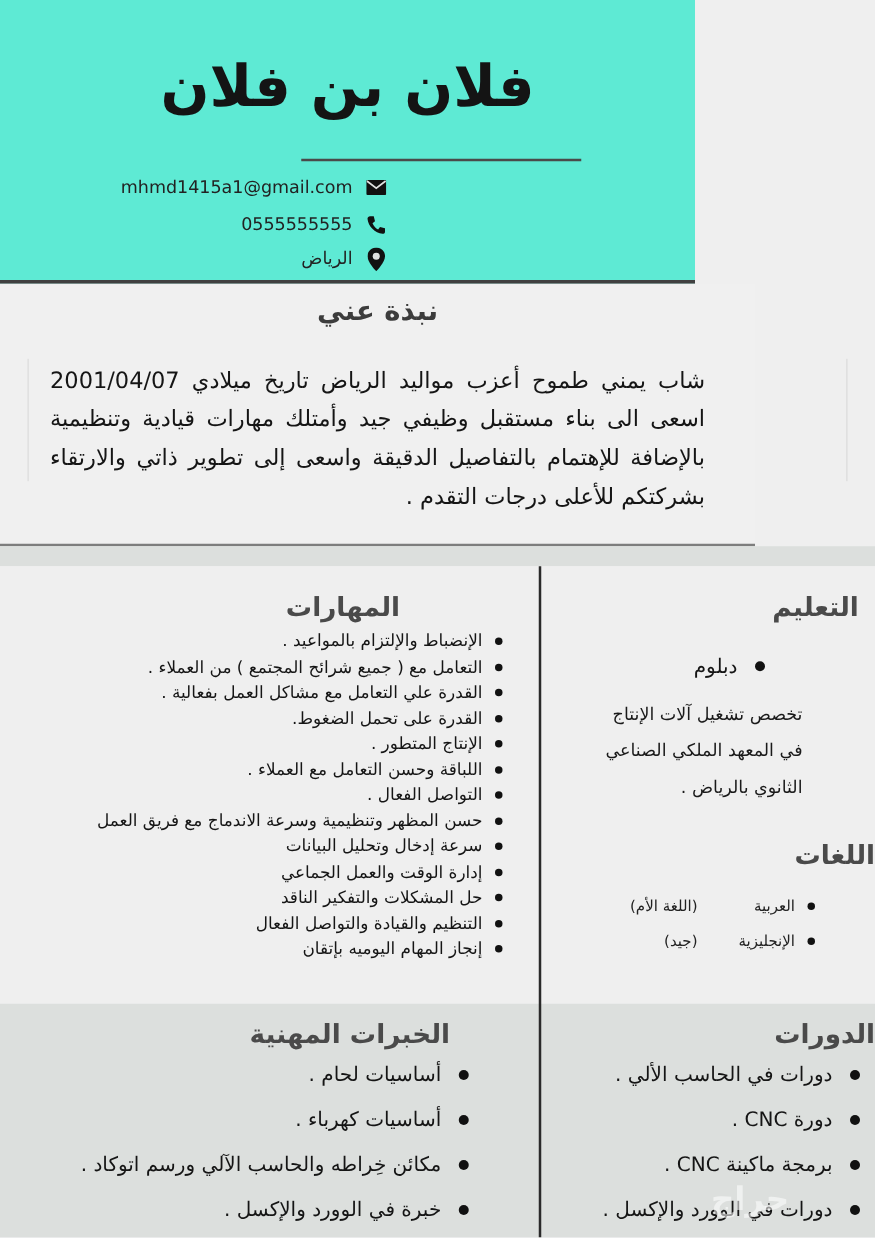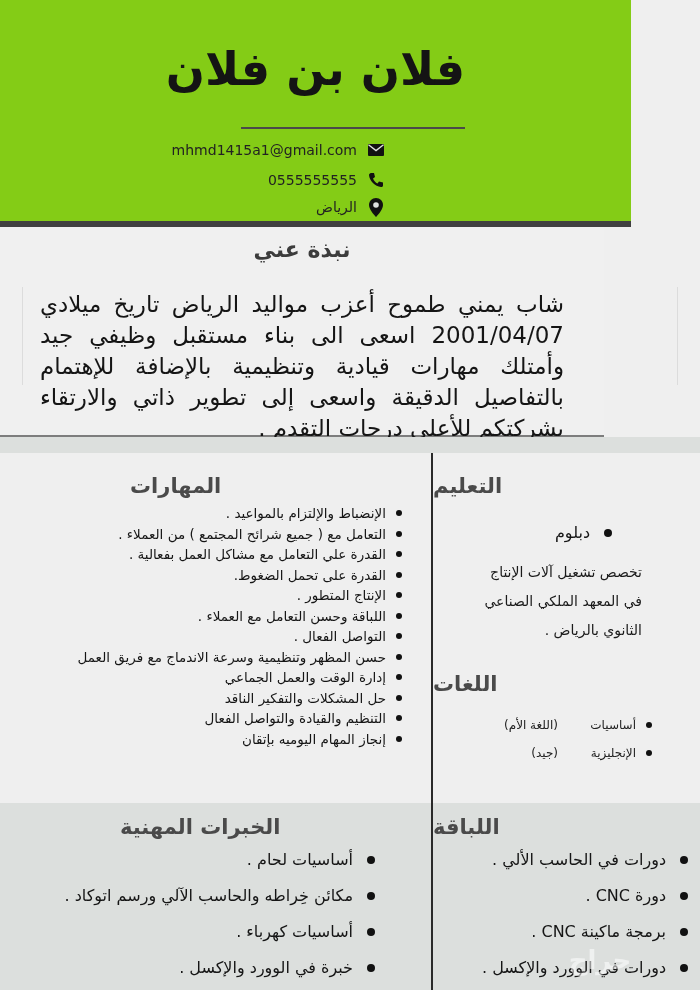--- a/index.html
+++ b/index.html
@@ -4,23 +4,23 @@
   <style>
     * { box-sizing: border-box; margin: 0; padding: 0; }
     html, body { width: 700px; height: 990px; overflow: hidden; }
     body {
       font-family: "DejaVu Sans", sans-serif;
       background: #efefef;
       color: #111;
       position: relative;
     }
     .header {
-      position: absolute; left: 0; top: 0; width: 631px; height: 227px;
-      background: #84cc16;
-      border-bottom: 6px solid #404040;
+      position: absolute; left: 0; top: 0; width: 556px; height: 227px;
+      background: #5eead4;
+      border-bottom: 3px solid #404040;
     }
     .name {
       position: absolute; left: 0; right: 0; top: 42px;
       text-align: center;
       font-size: 46px; font-weight: bold; color: #141414;
       letter-spacing: 0;
     }
     .header-rule {
       position: absolute; left: 241px; top: 127px; width: 224px; height: 2px;
       background: #4a4a4a;
@@ -42,21 +42,21 @@
     .about-title {
       position: absolute; left: 0; right: 0; top: 10px;
       text-align: center; font-size: 22px; font-weight: bold; color: #3c3c3c;
     }
     .about-box {
       position: absolute; left: 22px; top: 60px; width: 656px; height: 98px;
       border-left: 1px solid #dcdcdc; border-right: 1px solid #dcdcdc;
     }
     .about-text {
       position: absolute; left: 40px; right: 40px; top: 62px;
-      font-size: 23px; line-height: 31px; color: #151515;
+      font-size: 18px; line-height: 31px; color: #151515;
       text-align: justify; text-align-last: right;
     }
 
     .strip {
       position: absolute; left: 0; top: 437px; width: 700px; height: 16px;
       background: #dcdfdd;
     }
     .mid {
       position: absolute; left: 0; top: 453px; width: 700px; height: 350px;
       background: #efefef;
@@ -64,21 +64,21 @@
     .bottom {
       position: absolute; left: 0; top: 803px; width: 700px; height: 187px;
       background: #dcdfdd;
     }
     .vdivider {
       position: absolute; left: 431px; top: 453px; width: 2px; height: 537px;
       background: #2a2a2a;
     }
 
     .sec-title {
-      position: absolute; text-align: left; font-size: 21px; font-weight: bold; color: #4a4a4a;
+      position: absolute; text-align: right; font-size: 21px; font-weight: bold; color: #4a4a4a;
     }
     .plain {
       position: absolute; font-size: 14px; color: #1a1a1a; text-align: right; white-space: nowrap;
     }
     ul.blist { position: absolute; list-style: none; }
     ul.blist li {
       position: relative; white-space: nowrap; text-align: right; color: #151515;
       padding-right: 16px;
     }
     ul.blist li::before {
@@ -154,54 +154,55 @@
 </ul>
 <div class="plain" style="right:58px; top:558px; line-height:29px;">
   <div>تخصص تشغيل آلات الإنتاج</div>
   <div>في المعهد الملكي الصناعي</div>
   <div>الثانوي بالرياض .</div>
 </div>
 
 <div class="sec-title" style="left:433px; width:267px; top:672px;">اللغات</div>
 <div class="lang-row" style="right:48px; top:718px;">
   <span class="dot"></span>
-  <span class="lname">أساسيات</span>
+  <span class="lname">العربية</span>
   <span class="lvl">(اللغة الأم)</span>
 </div>
 <div class="lang-row" style="right:48px; top:746px;">
   <span class="dot"></span>
   <span class="lname">الإنجليزية</span>
   <span class="lvl">(جيد)</span>
 </div>
 
 <div class="sec-title" style="left:130px; width:190px; top:474px;">المهارات</div>
 <ul class="blist skills" style="right:298px; top:503px;">
   <li>الإنضباط والإلتزام بالمواعيد .</li>
   <li>التعامل مع ( جميع شرائح المجتمع ) من العملاء .</li>
   <li>القدرة علي التعامل مع مشاكل العمل بفعالية .</li>
   <li>القدرة على تحمل الضغوط.</li>
   <li>الإنتاج المتطور .</li>
   <li>اللباقة وحسن التعامل مع العملاء .</li>
   <li>التواصل الفعال .</li>
   <li>حسن المظهر وتنظيمية وسرعة الاندماج مع فريق العمل</li>
+  <li>سرعة إدخال وتحليل البيانات</li>
   <li>إدارة الوقت والعمل الجماعي</li>
   <li>حل المشكلات والتفكير الناقد</li>
   <li>التنظيم والقيادة والتواصل الفعال</li>
   <li>إنجاز المهام اليوميه بإتقان</li>
 </ul>
 
-<div class="sec-title" style="left:433px; width:267px; top:815px;">اللباقة</div>
+<div class="sec-title" style="left:433px; width:267px; top:815px;">الدورات</div>
 <ul class="blist big" style="right:12px; top:842px;">
   <li>دورات في الحاسب الألي .</li>
   <li>دورة CNC .</li>
   <li>برمجة  ماكينة CNC .</li>
   <li>دورات في الوورد والإكسل .</li>
 </ul>
 
 <div class="sec-title" style="left:120px; width:240px; top:815px;">الخبرات المهنية</div>
 <ul class="blist big" style="right:325px; top:842px;">
   <li>أساسيات لحام .</li>
+  <li>أساسيات كهرباء .</li>
   <li>مكائن خِراطه والحاسب الآلي ورسم اتوكاد .</li>
-  <li>أساسيات كهرباء .</li>
   <li>خبرة في الوورد والإكسل .</li>
 </ul>
 
 <div class="watermark">حراج</div>
 
 </body></html>

